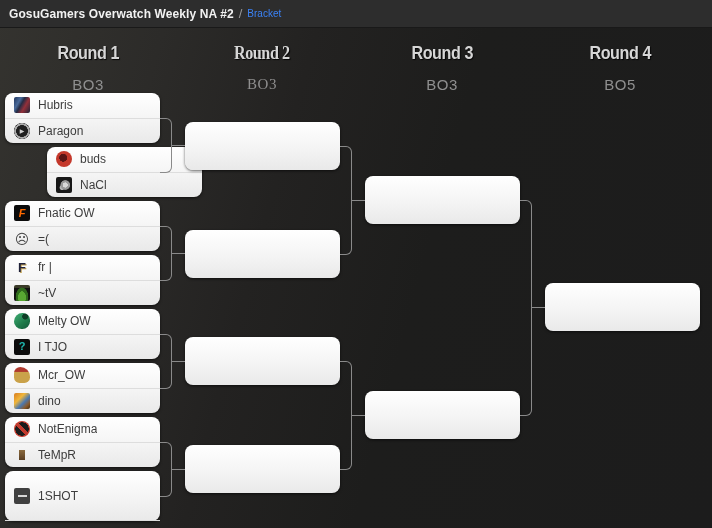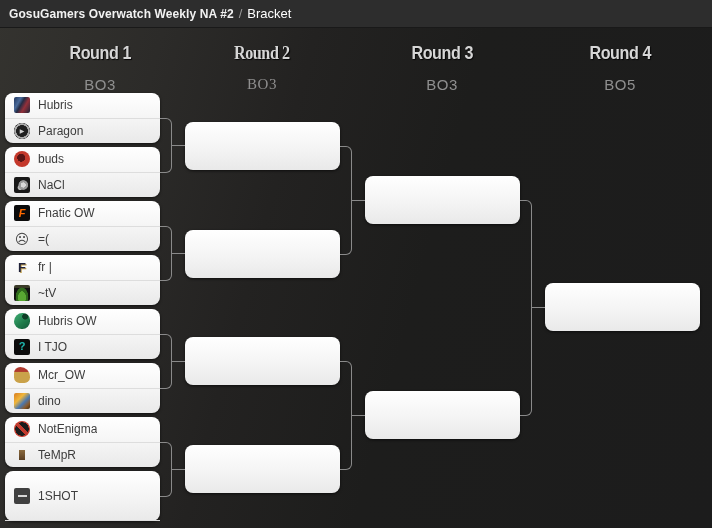--- a/index.html
+++ b/index.html
@@ -5,41 +5,41 @@
   html,body{margin:0;padding:0;background:#111;}
   #page{position:relative;width:712px;height:528px;overflow:hidden;
         font-family:"Liberation Sans","DejaVu Sans",sans-serif;
         background:linear-gradient(105deg,#34332f 0%,#2c2b29 20%,#232221 38%,#1d1d1c 58%,#1c1c1c 100%);}
   
   #topbar{position:absolute;left:0;top:0;width:712px;height:28px;background:#2d2d2d;
           display:flex;align-items:center;padding-left:9px;box-sizing:border-box;
           border-bottom:1px solid #191919;}
   #topbar .crumb-title{color:#f2f2f2;font-weight:bold;font-size:12px;letter-spacing:0.1px;cursor:pointer;}
   #topbar .crumb-sep{color:#9a9a9a;font-size:13px;margin:0 5px;}
-  #topbar .crumb-section{color:#ffffff;font-size:13px;}
+  #topbar .crumb-section{color:#3b82f6;font-size:10px;}
   
   .round-head{position:absolute;top:42px;width:176px;text-align:center;}
   .round-head .r-label{display:inline-block;color:#d6d6d6;font-size:19px;font-weight:bold;
         letter-spacing:-0.5px;transform:scaleX(0.85);transform-origin:center;
         text-shadow:1px 1px 1px rgba(0,0,0,0.9);}
   .round-head .r-format{margin-top:12px;color:#8f8f8f;font-size:15px;letter-spacing:0.5px;}
-  #rh1{left:12px;} #rh2{left:174;left:174px;font-family:Liberation Serif, serif;} #rh3{left:354px;} #rh4{left:532px;}
+  #rh1{left:0;} #rh2{left:174;left:174px;font-family:Liberation Serif, serif;} #rh3{left:354px;} #rh4{left:532px;}
   
   .match{position:absolute;width:155px;height:50px;border-radius:8px;box-sizing:border-box;
          background:linear-gradient(180deg,#ffffff 0%,#f4f4f4 55%,#e9e9e9 100%);
          box-shadow:0 1px 3px rgba(0,0,0,0.6);display:flex;flex-direction:column;cursor:pointer;}
   .slot{position:absolute;width:155px;height:48px;border-radius:8px;box-sizing:border-box;
         background:linear-gradient(180deg,#ffffff 0%,#f4f4f4 55%,#e9e9e9 100%);
         box-shadow:0 1px 3px rgba(0,0,0,0.6);}
   .team{flex:1;display:flex;align-items:center;gap:8px;padding:0 20px 0 9px;min-height:0;}
   .divider{height:1px;background:#dddddd;}
   .t-name{font-size:12px;color:#3d3d3d;white-space:nowrap;overflow:hidden;}
   
   .c1{left:5px;} .c2{left:185px;} .c3{left:365px;} .c4{left:545px;}
-  .m1{top:93px;} .m2{top:147px;} .m3{top:201px;} .m4{top:255px;}
+  .m1{top:93px;} .m2{top:147px;margin-left:42px;} .m3{top:201px;} .m4{top:255px;}
   .m5{top:309px;} .m6{top:363px;} .m7{top:417px;} .m8{top:471px;}
   .s21{top:122px;} .s22{top:230px;} .s23{top:337px;} .s24{top:445px;}
   .s31{top:176px;} .s32{top:391px;}
   .s41{top:283px;}
   
   .brk{position:absolute;width:12px;box-sizing:border-box;border:1px solid #8a8a8a;border-left:0;
        border-radius:0 6px 6px 0;}
   .stub{position:absolute;height:1px;background:#8a8a8a;}
   .b1{left:160px;top:118px;height:55px;} .b2{left:160px;top:226px;height:55px;}
   .b3{left:160px;top:334px;height:55px;} .b4{left:160px;top:442px;height:55px;}
@@ -149,21 +149,21 @@
     <div class="divider"></div>
     <div class="team">
       <span class="t-icon i-tv"></span>
       <span class="t-name">~tV</span>
     </div>
   </div>
 
   <div class="match c1 m5">
     <div class="team">
       <span class="t-icon i-melty"></span>
-      <span class="t-name">Hubris OW</span>
+      <span class="t-name">Melty OW</span>
     </div>
     <div class="divider"></div>
     <div class="team">
       <span class="t-icon i-itjo">?</span>
       <span class="t-name">I TJO</span>
     </div>
   </div>
 
   <div class="match c1 m6">
     <div class="team">

